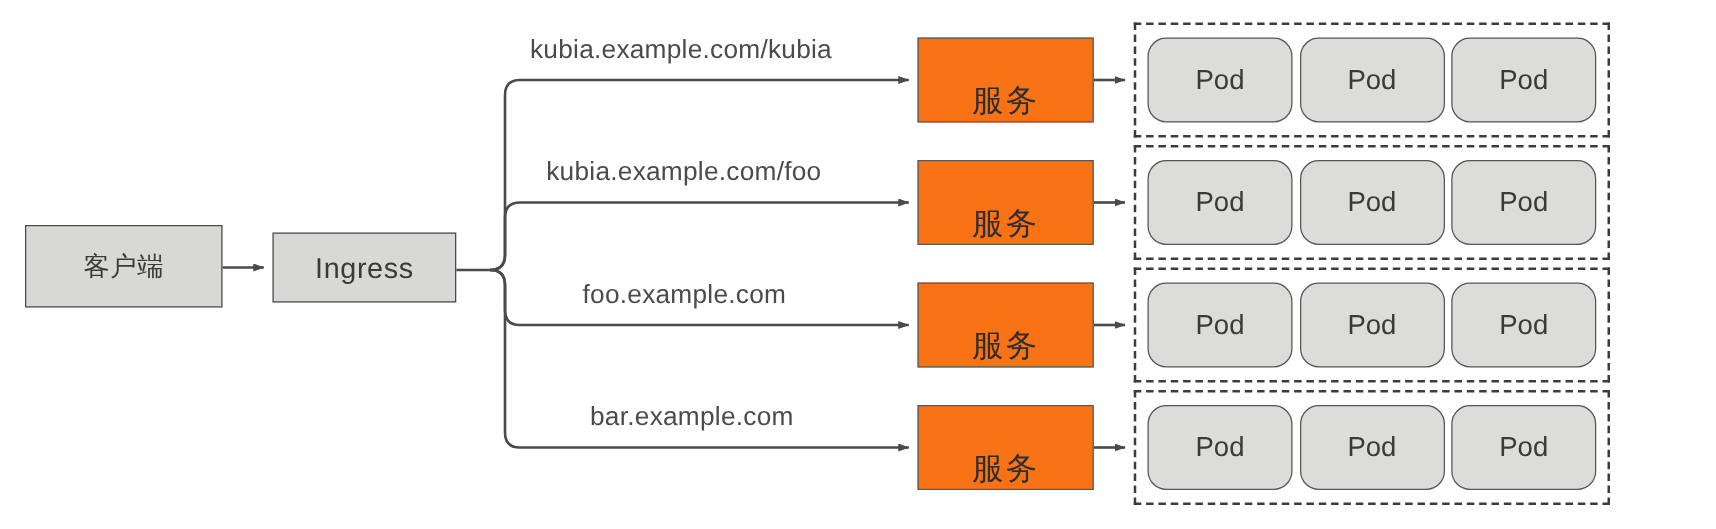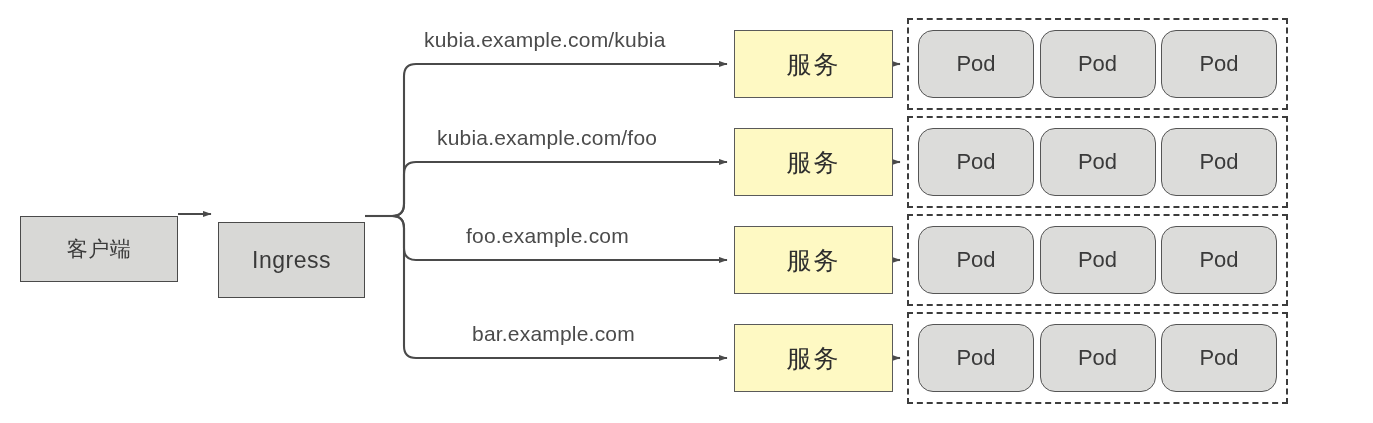--- a/index.html
+++ b/index.html
@@ -30,48 +30,47 @@
   .node-box {
     position: absolute;
     box-sizing: border-box;
     background: #d8d8d6;
     border: 1.6px solid #4a4a4a;
     display: flex;
     align-items: center;
     justify-content: center;
     color: #3a3a3a;
     letter-spacing: 0.5px;
-    margin-top: 36px;
   }
   .node-box.client {
     left: 20px;
     top: 180px;
     width: 158px;
     height: 66px;
     font-size: 21px;
   }
   .node-box.ingress {
     left: 218px;
     top: 186px;
     width: 147px;
-    height: 76px;
+    height: 56px;
     font-size: 23px;
   }
 
   
   .service-box {
     position: absolute;
     box-sizing: border-box;
     left: 734px;
-    width: 159px;
+    width: 141px;
     height: 68px;
-    background: #fef9c3;
+    background: #f97316;
     border: 1.9px solid #5a5a5a;
     display: flex;
-    align-items: center;
+    align-items: flex-end;
     justify-content: center;
     font-size: 25px;
     color: #2e2e2e;
     letter-spacing: 2px;
   }
   .service-box.r0 { top: 30px; }
   .service-box.r1 { top: 128px; }
   .service-box.r2 { top: 226px; }
   .service-box.r3 { top: 324px; }
 

